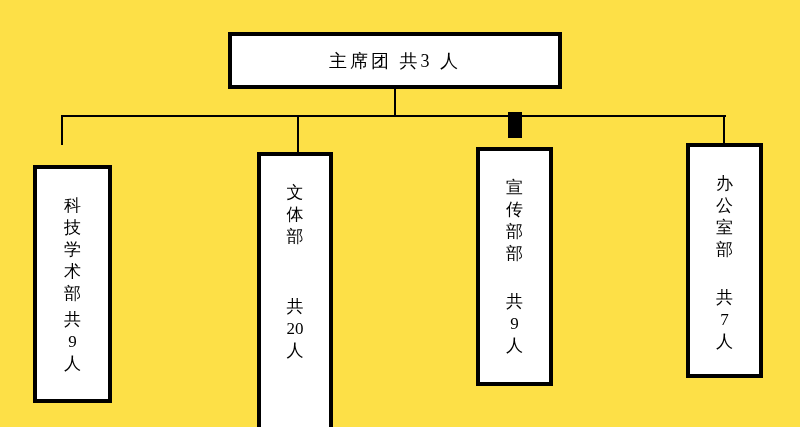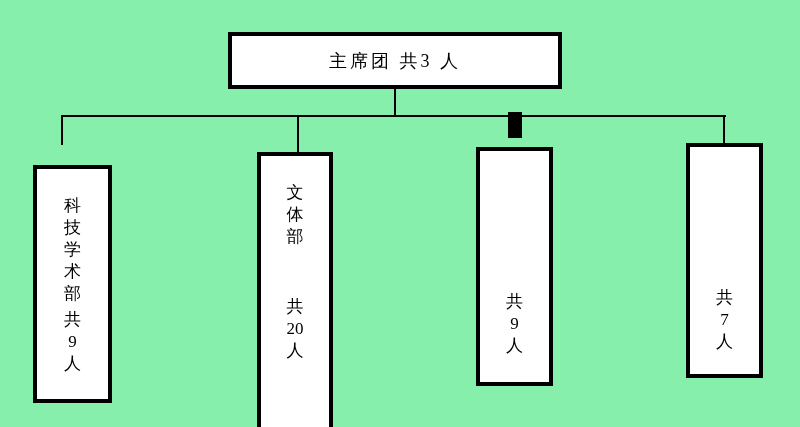--- a/index.html
+++ b/index.html
@@ -4,21 +4,21 @@
 <style>
   html, body {
     margin: 0;
     padding: 0;
     background: #ffffff;
   }
   .canvas {
     position: relative;
     width: 800px;
     height: 427px;
-    background: #86efac;
+    background: #fde047;
     font-family: "Liberation Serif", "DejaVu Serif", serif;
     color: #000000;
     overflow: hidden;
   }
   
   .top-box {
     position: absolute;
     left: 228px;
     top: 32px;
     width: 334px;
@@ -116,28 +116,30 @@
   <div class="dept-box b2">
     <div class="dept-title">文体部</div>
     <div class="dept-count">
       <span>共</span>
       <span>20</span>
       <span>人</span>
     </div>
   </div>
 
   <div class="dept-box b3">
+    <div class="dept-title">宣传部部</div>
     <div class="dept-count">
       <span>共</span>
       <span>9</span>
       <span>人</span>
     </div>
   </div>
 
   <div class="dept-box b4">
+    <div class="dept-title">办公室部</div>
     <div class="dept-count">
       <span>共</span>
       <span>7</span>
       <span>人</span>
     </div>
   </div>
 
 </div>
 
 </body></html>

